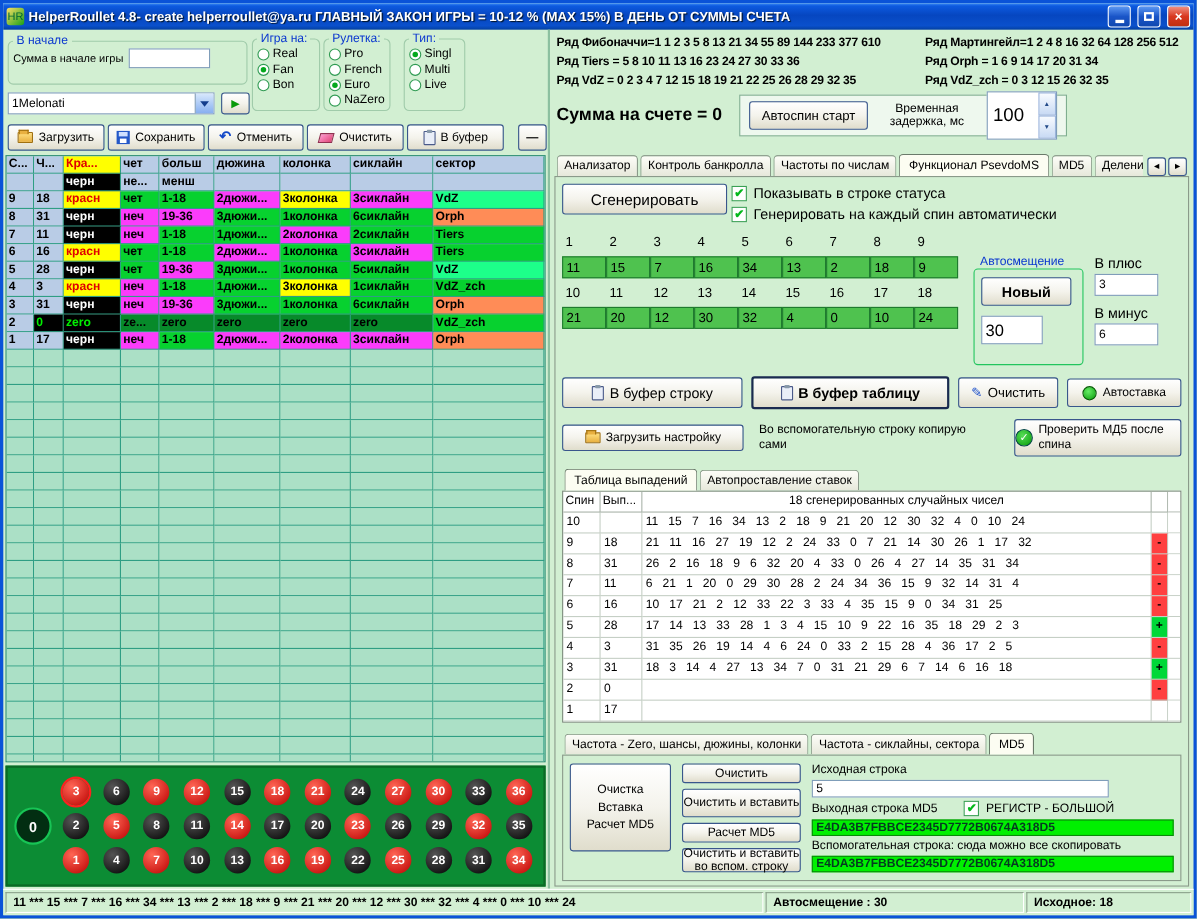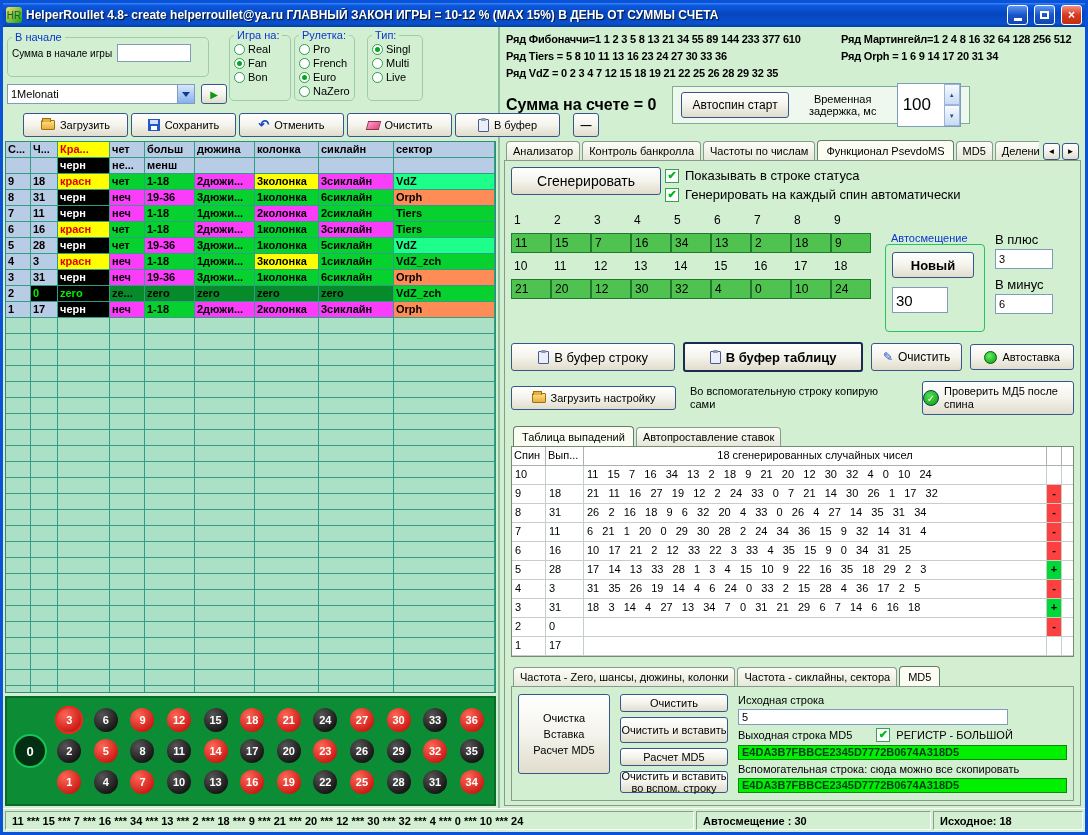--- a/index.html
+++ b/index.html
@@ -35,36 +35,36 @@
 .ic-pen::before{content:"✎";color:#1348c8;font-size:12px;line-height:12px;}
 .ic-clock{width:13px;height:13px;border-radius:50%;background:radial-gradient(circle at 40% 35%,#66ee66,#089a08);border:1px solid #055a05;}
 .ic-check-circle{width:16px;height:16px;border-radius:50%;background:radial-gradient(circle at 40% 35%,#55dd55,#079a07);border:1px solid #044;color:#fff;font-size:10px;line-height:15px;text-align:center;}
 .ic-play::before{content:"▶";color:#0a9a0a;font-size:10px;}
 
 .main{flex:1;display:flex;min-height:0;}
 .left{flex:0 0 497px;width:497px;display:flex;flex-direction:column;border-right:2px solid #8cc0a0;padding:2px;min-height:0;}
 .right{flex:1;display:flex;flex-direction:column;min-width:0;padding:2px 4px;}
 
 .top-controls{position:relative;flex:0 0 112px;}
-.start-gb{position:absolute;left:2px;top:2px;width:202px;height:46px;}
+.start-gb{position:absolute;left:2px;top:2px;width:218px;height:46px;}
 .start-row{display:flex;align-items:center;gap:5px;}
 .start-label{font-size:10px;}
 .start-input{width:74px;}
 .rg{position:absolute;top:0;height:72px;}
 .rg0{left:224px;width:62px;}
 .rg1{left:289px;width:48px;}
 .rg2{left:362px;width:56px;}
 .radio-row{display:flex;align-items:center;gap:3px;height:14px;font-size:11px;}
 .combo-row{position:absolute;left:2px;top:55px;display:flex;gap:6px;align-items:center;}
 .combo{width:188px;height:20px;background:#fff;border:1px solid #7f9db9;display:flex;align-items:center;font-size:11px;}
 .combo-text{flex:1;padding-left:3px;}
 .combo-arrow{width:17px;height:18px;background:linear-gradient(180deg,#d8e8fc,#86aff0);border-left:1px solid #7f9db9;display:flex;align-items:center;justify-content:center;}
 .combo-arrow::before{content:"";border:4px solid transparent;border-top:5px solid #123c8c;margin-top:4px;}
 .play-btn{width:26px;height:20px;}
-.toolbar{position:absolute;left:18px;top:84px;width:576px;display:flex;gap:3px;}
+.toolbar{position:absolute;left:2px;top:84px;width:490px;display:flex;gap:3px;}
 .tb-btn{height:24px;flex:1;}
 .tb-btn.minus{flex:0 0 26px;margin-left:10px;font-weight:bold;}
 
 .history{flex:1;min-height:0;overflow:hidden;border:1px solid #2f8e74;display:grid;grid-template-columns:25px 27px 52px 35px 50px 60px 64px 75px 1fr;grid-auto-rows:16px;background:#abe0c6;}
 .hc{border-right:1px solid #2f9e84;border-bottom:1px solid #2f9e84;font-size:11px;font-weight:bold;line-height:15px;padding-left:2px;overflow:hidden;white-space:nowrap;}
 .hdr,.numc{background:#b9cce6;}
 .yelred{background:#ffff00;color:#e00000;}
 .blk{background:#000;color:#fff;}
 .grn{background:#07d12f;}
 .mag{background:#fb3cfb;}
@@ -632,20 +632,21 @@
       </div>
     </div>
 
     <div class="right">
       <div class="series">
           <div>Ряд Фибоначчи=1 1 2 3 5 8 13 21 34 55 89 144 233 377 610</div>
           <div>Ряд Мартингейл=1 2 4 8 16 32 64 128 256 512</div>
           <div>Ряд Tiers = 5 8 10 11 13 16 23 24 27 30 33 36</div>
           <div>Ряд Orph = 1 6 9 14 17 20 31 34</div>
           <div>Ряд VdZ = 0 2 3 4 7 12 15 18 19 21 22 25 26 28 29 32 35</div>
+          <div>Ряд VdZ_zch = 0 3 12 15 26 32 35</div>
         </div>
 
       <div class="sum-row">
         <span class="balance">Сумма на счете = 0</span>
         <div class="delay-box">
           <button class="xp-btn autospin-btn">Автоспин старт</button>
           <span class="delay-label">Временная задержка, мс</span>
           <div class="spinner">
             <span class="spin-val">100</span>
             <span class="spin-btns">

